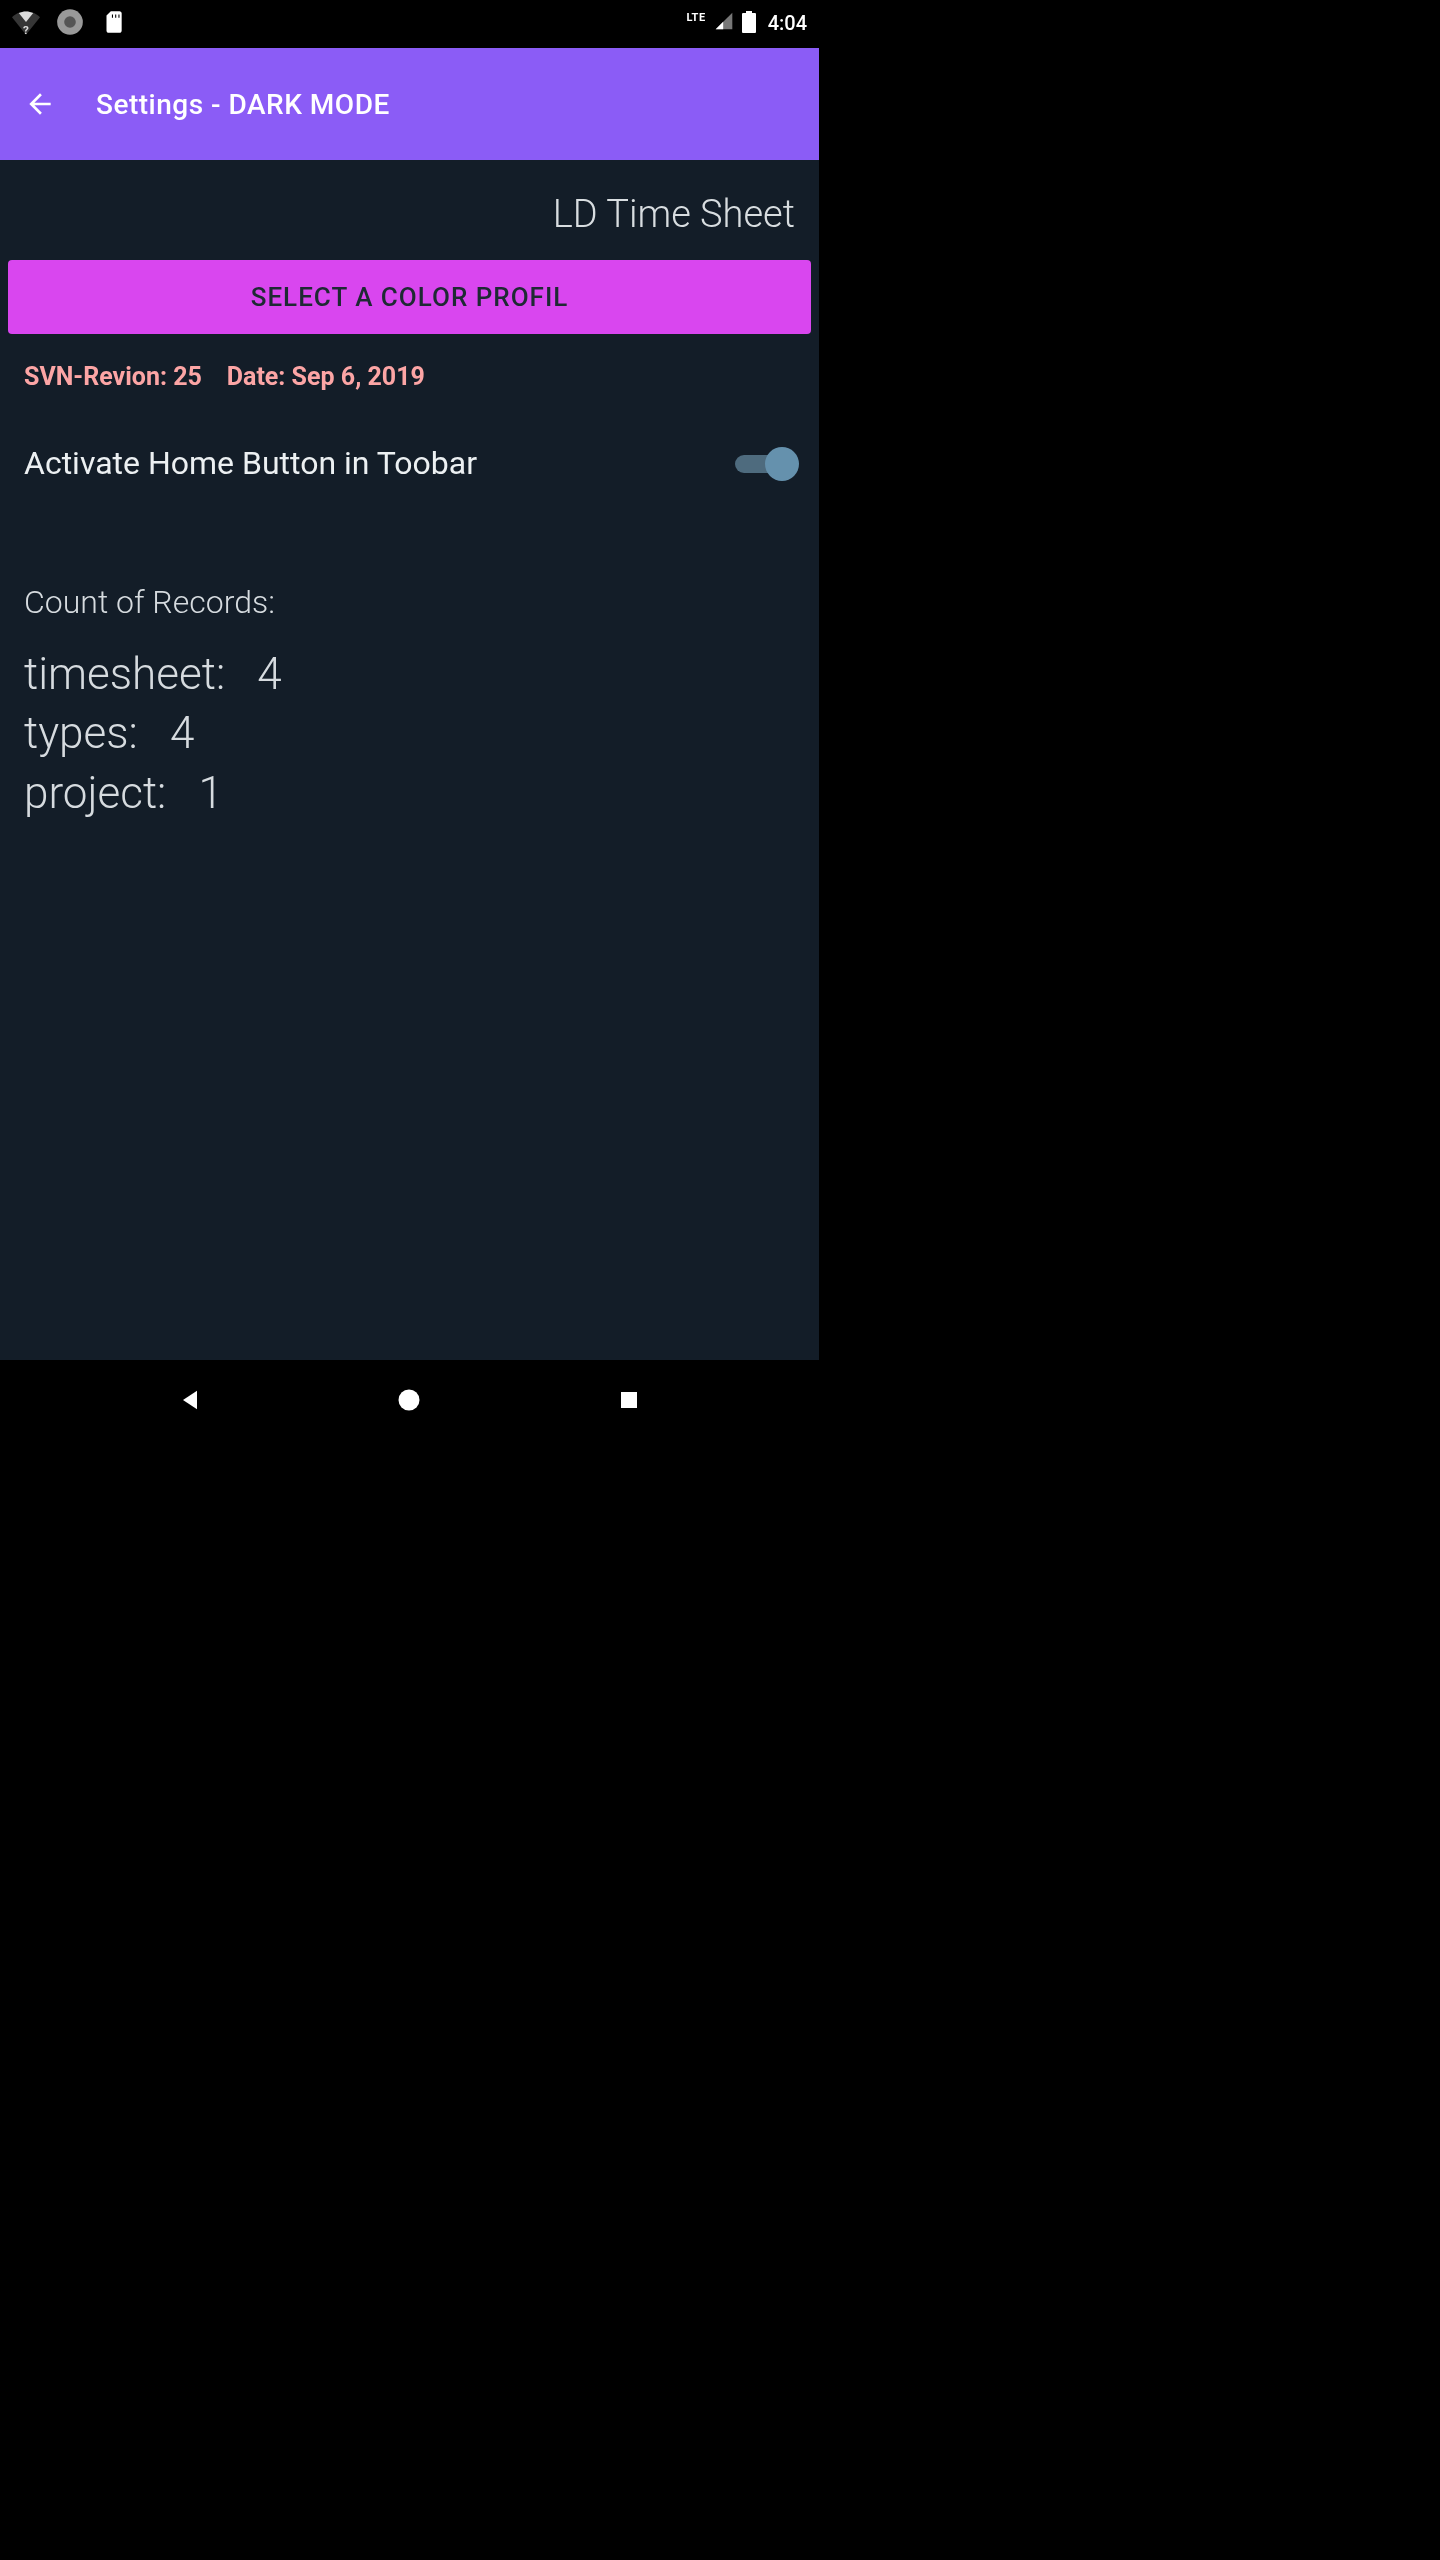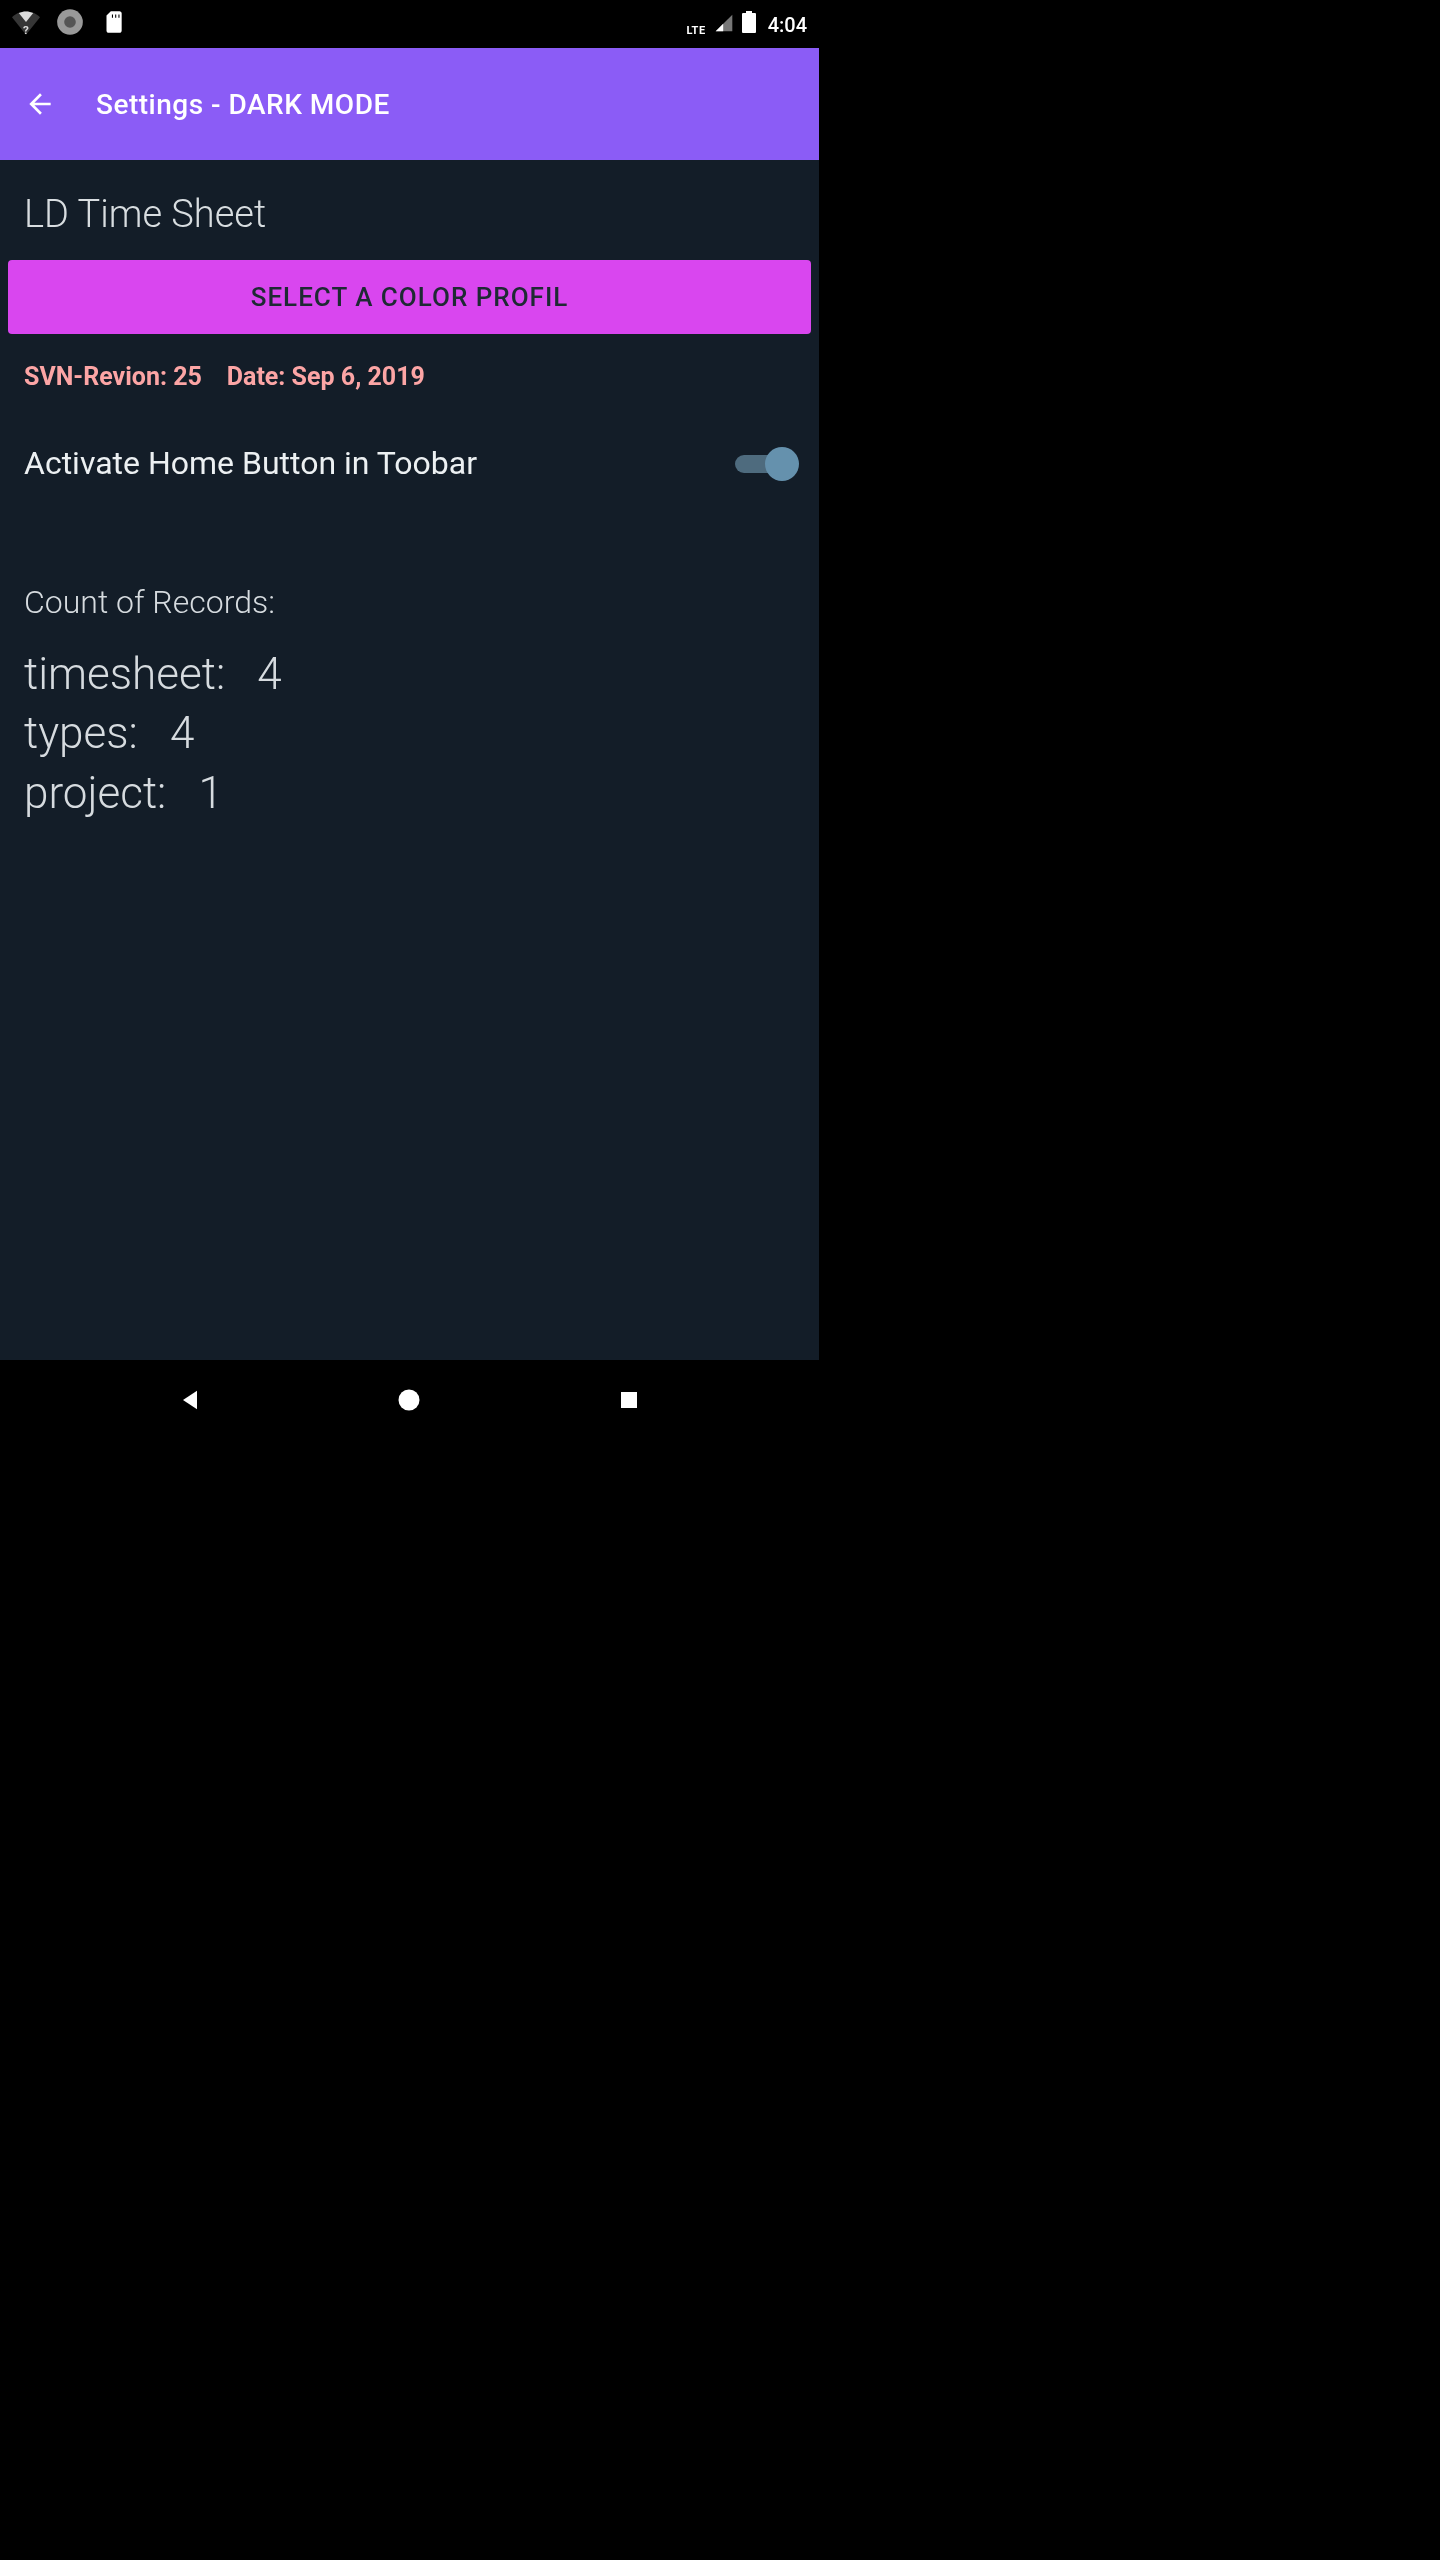--- a/index.html
+++ b/index.html
@@ -24,21 +24,21 @@
       padding: 0 12px;
       color: #fff;
     }
     .status-left {
       display: flex;
       align-items: center;
       gap: 16px;
     }
     .status-right {
       display: flex;
-      align-items: flex-end;
+      align-items: flex-start;
       gap: 8px;
     }
     .status-time {
       font-size: 20px;
       font-weight: 500;
       margin-left: 4px;
     }
     .lte-label {
       font-size: 11px;
       font-weight: 700;
@@ -76,20 +76,21 @@
     .content {
       background: #131d28;
       height: calc(100% - 48px - 112px - 80px);
       padding: 24px 8px 0 8px;
     }
     .section-title {
       color: #d8dde0;
       font-size: 38px;
       font-weight: 300;
       padding: 8px 16px 24px 16px;
+      text-align: right;
     }
     .btn-primary {
       background: #d946ef;
       color: #1e2a33;
       font-size: 26px;
       font-weight: 500;
       letter-spacing: 1px;
       text-align: center;
       padding: 22px 0;
       border-radius: 4px;

